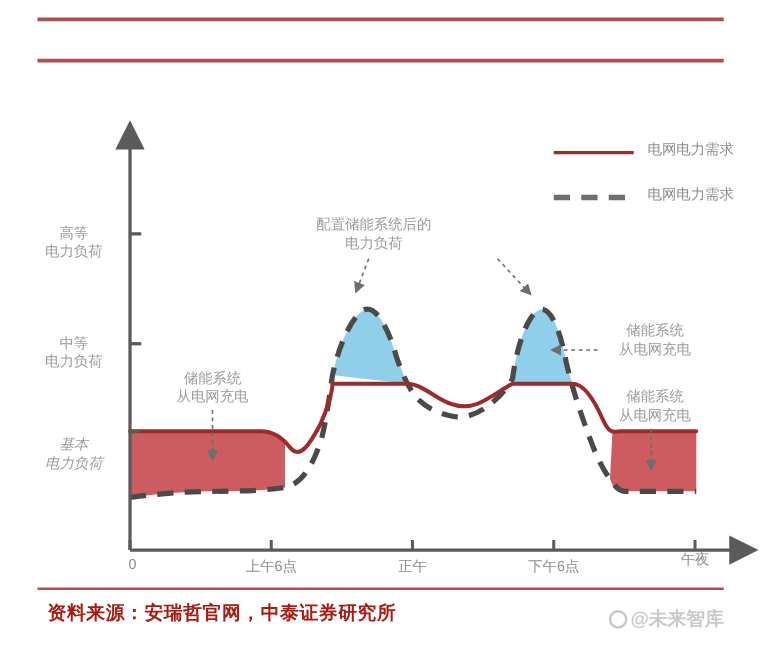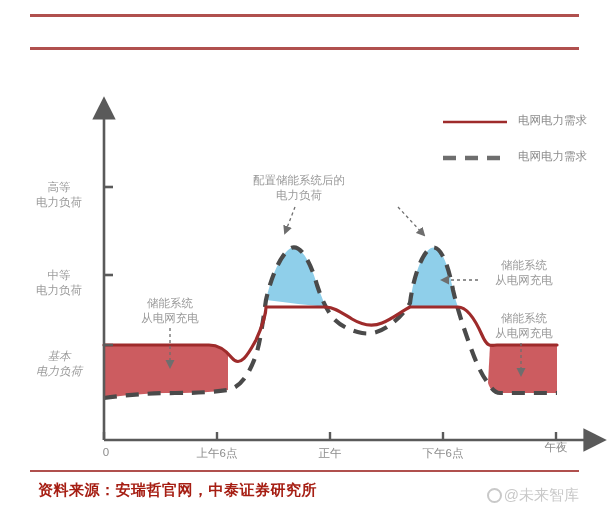--- a/index.html
+++ b/index.html
@@ -69,21 +69,21 @@
     font-size: 15px;
     color: #A61E13;
     letter-spacing: 0.5px;
     white-space: nowrap;
   }
   #watermark {
     position: absolute;
     right: 0px;
     top: 16px;
     font-size: 15px;
-    font-weight: normal;
+    font-weight: bold;
     color: #C9C9C9;
     letter-spacing: 0px;
     white-space: nowrap;
     display: flex;
     align-items: center;
     gap: 2px;
   }
   #watermark .wm-logo {
     display: inline-block;
     width: 15px;

